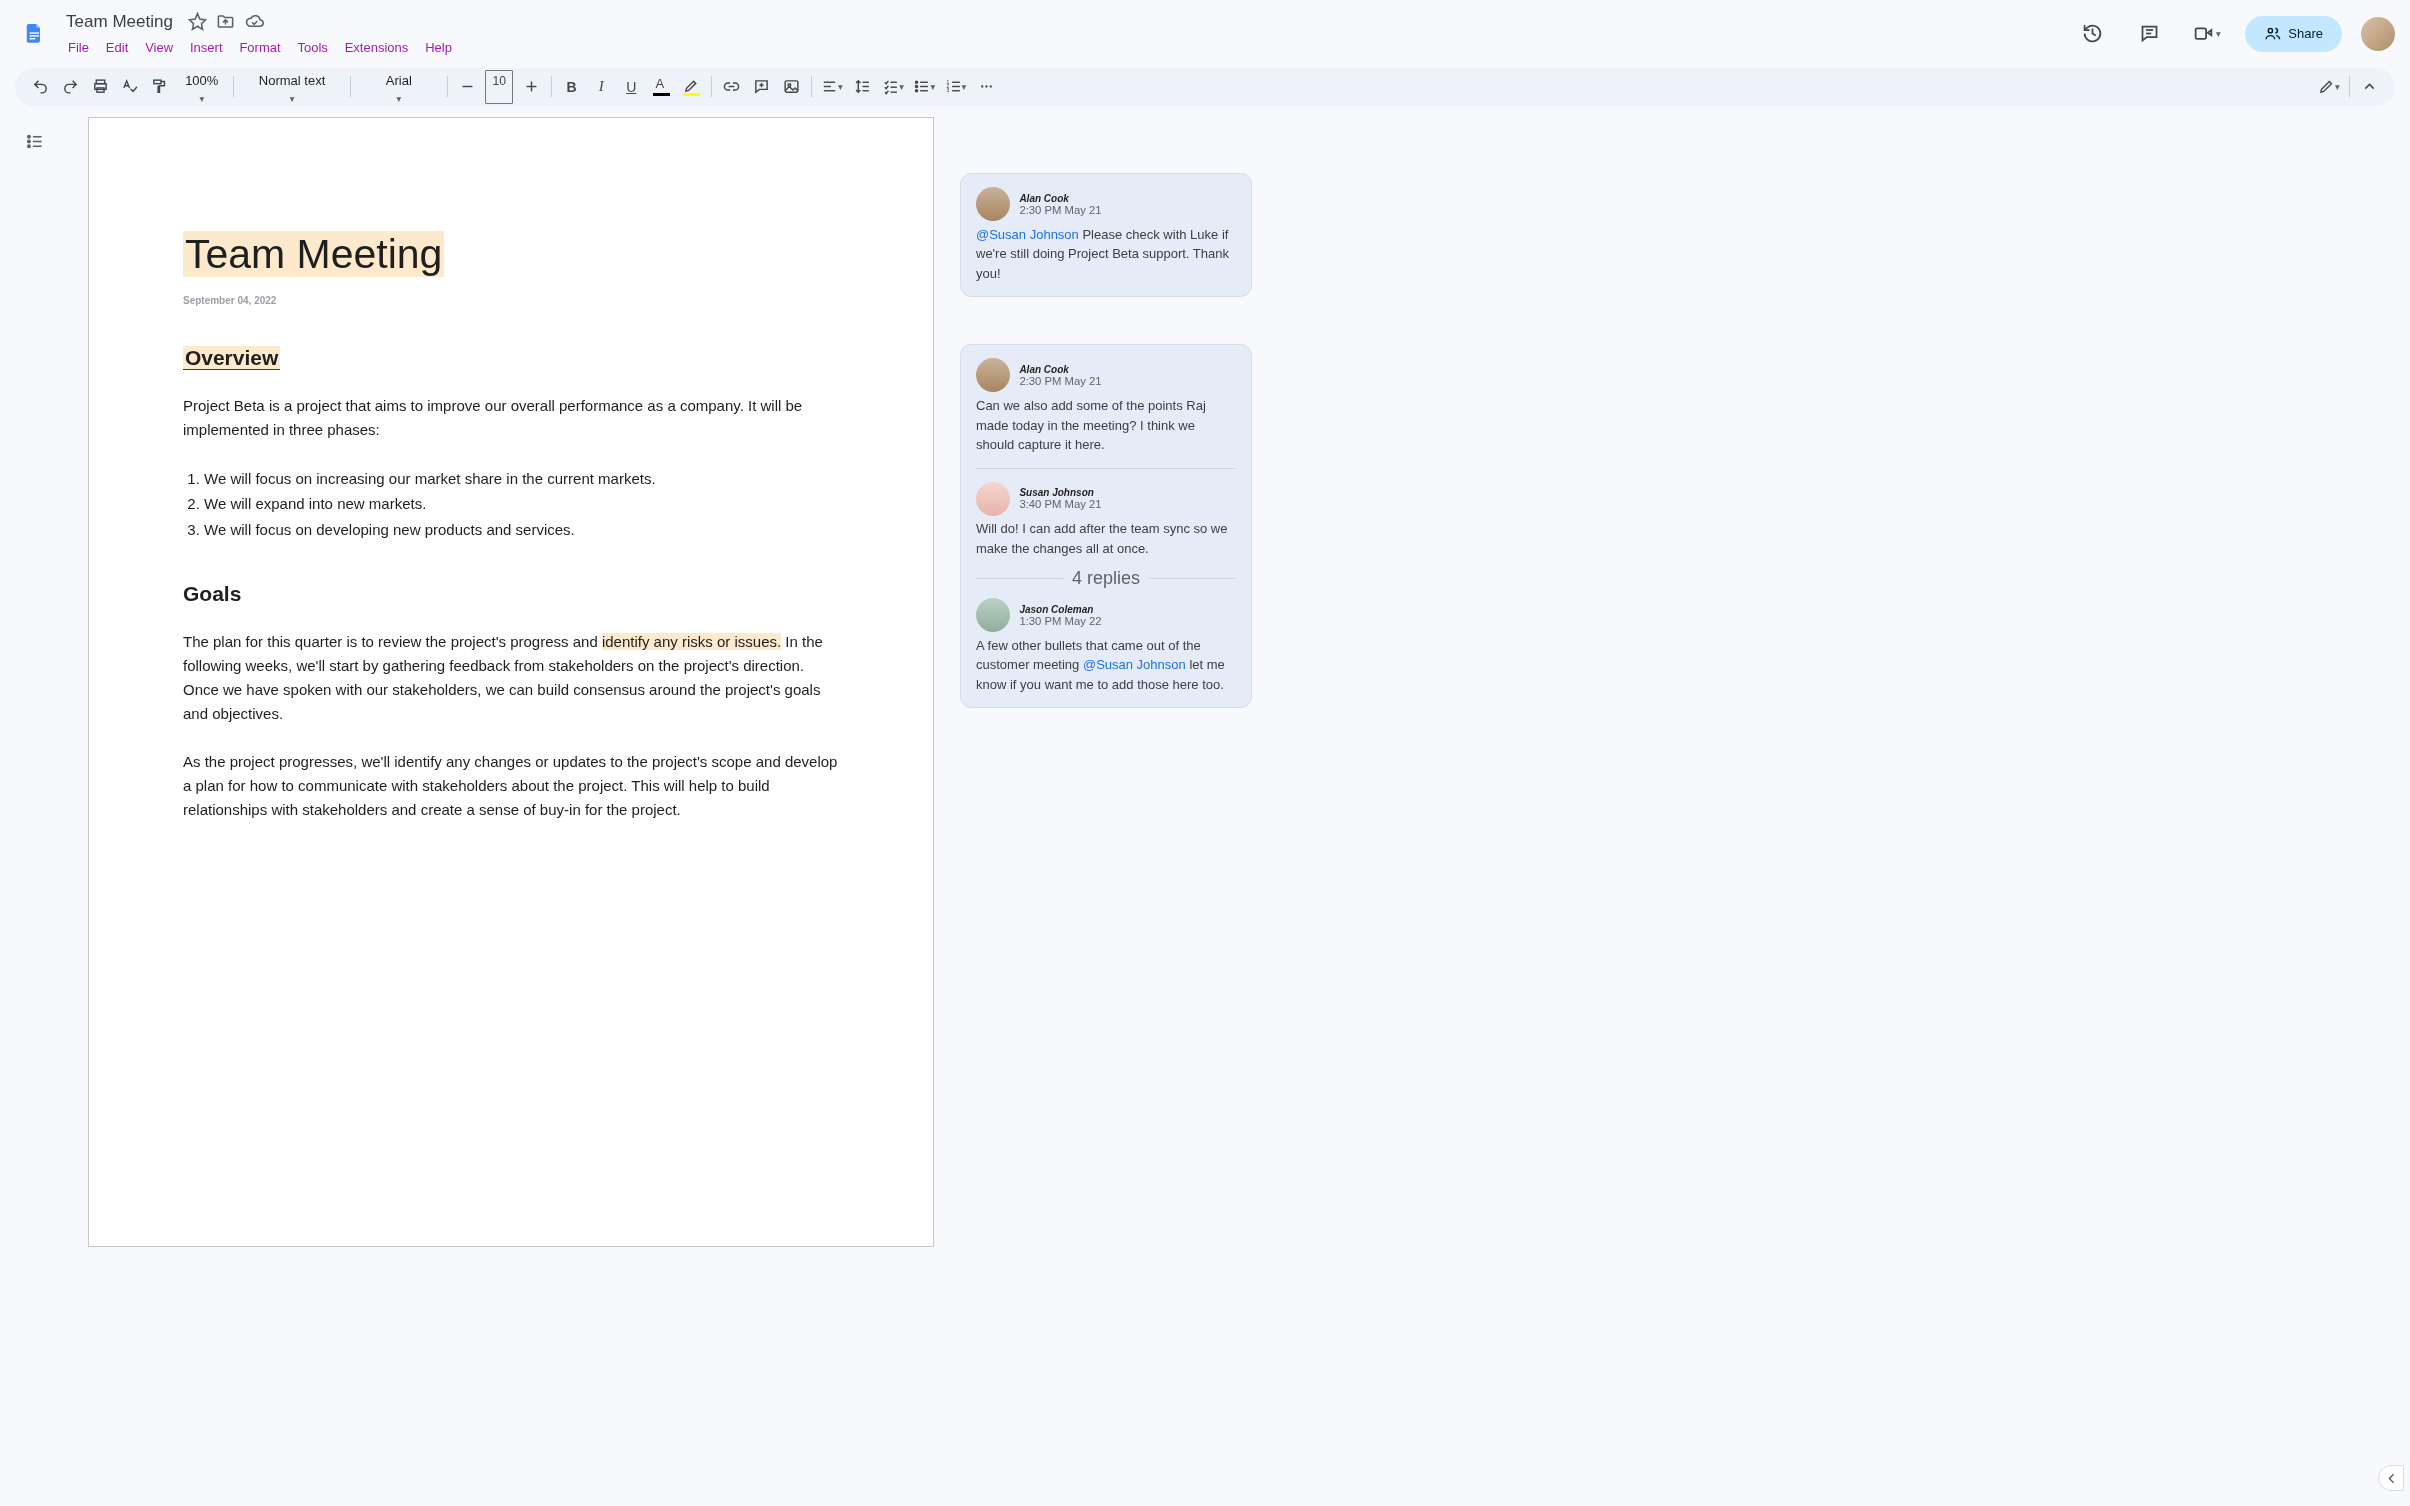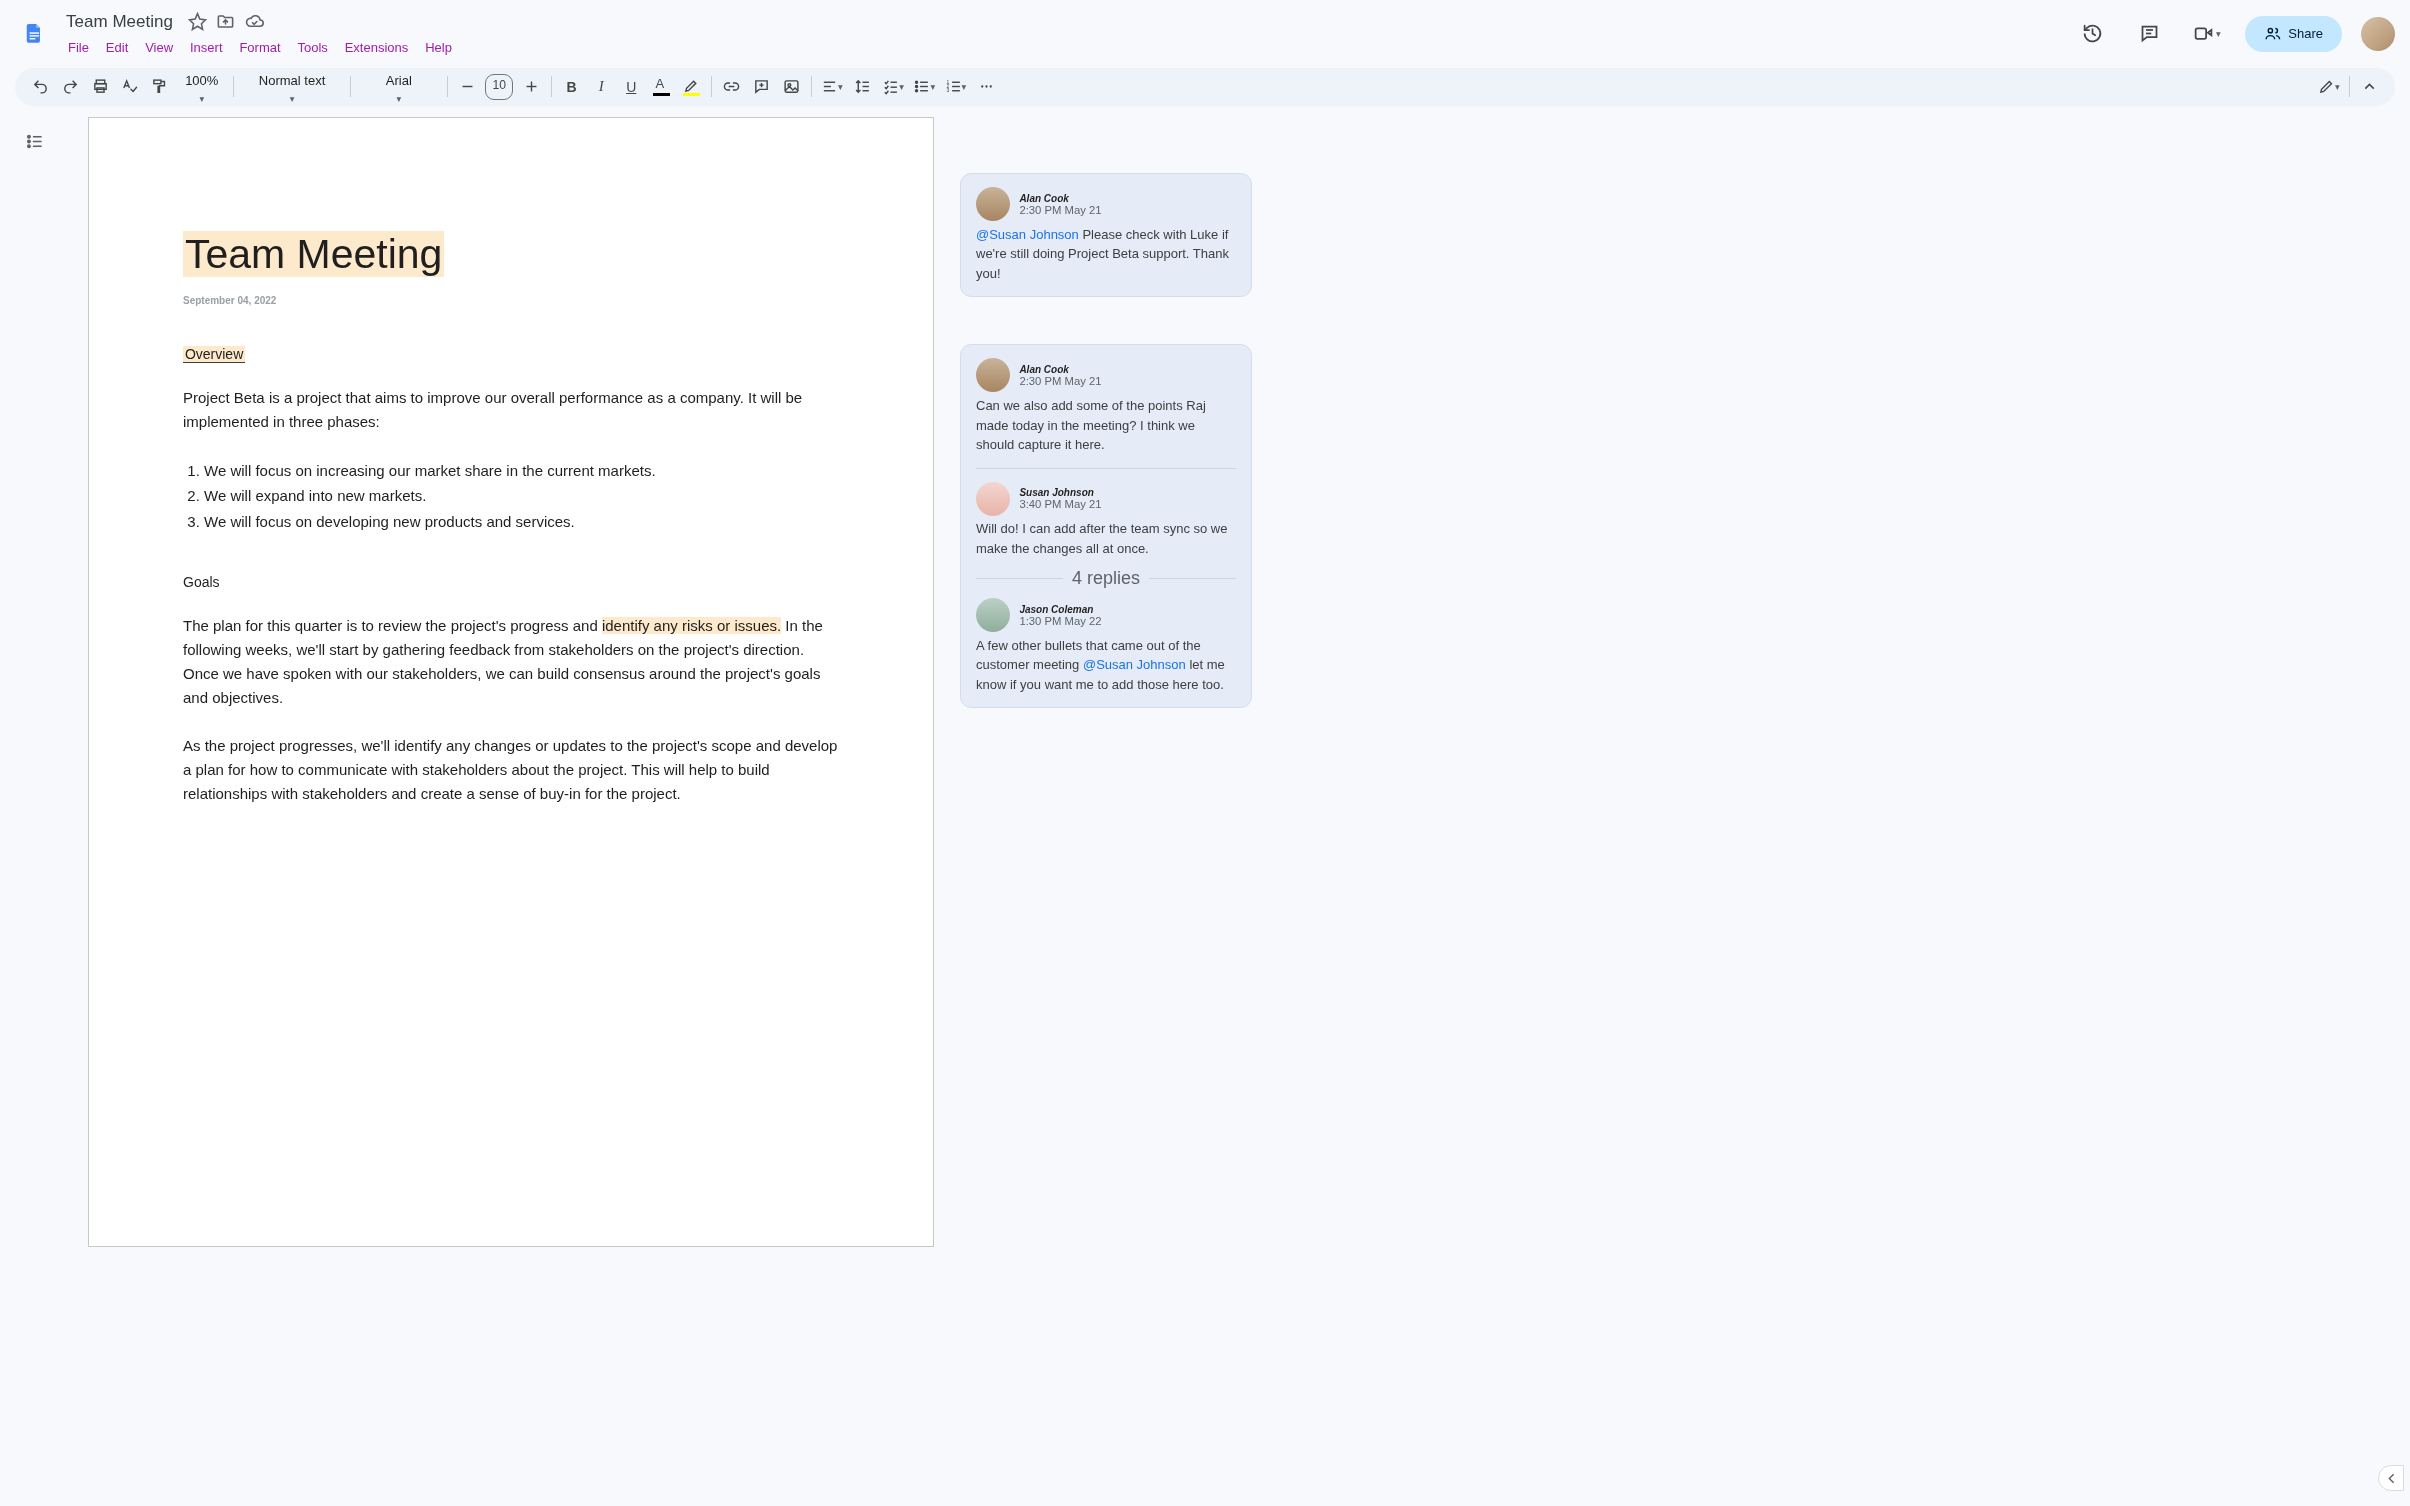--- a/index.html
+++ b/index.html
@@ -116,23 +116,23 @@
     padding: 0 9.4px; height:28px;
     cursor:pointer;
     color:#1f1f1f;
     flex-direction:column;
   }
   .dd-caret { font-size:9.4px; color:#5f6368; }
   .fontsize-box {
     display:flex;align-items:center;gap:3.8px;
   }
   .fontsize-input {
-    width: 28px; height: 26px;
+    width: 28px; height: 34px;
     border:0.9px solid #747775;
-    border-radius:9px;
+    border-radius:1px;
     text-align:center;
     font-size:12.2px;
     line-height:21px;
     background: transparent;
   }
   .toolbar-right {
     margin-left:auto;
     display:flex;align-items:center;gap:1.9px;
   }
   svg.ic { width:17px;height:17px; }
@@ -179,22 +179,22 @@
     padding: 0 1.9px;
   }
   .date-line {
     margin-top: 17px;
     font-size: 10px;
     font-weight: 600;
     color:#9aa0a6;
   }
   .section-h {
     font-family: "Google Sans", Arial, sans-serif;
-    font-weight:400;
-    font-size: 14px;
+    font-weight:700;
+    font-size: 21px;
     margin: 40px 0 9.4px 0;
   }
   .section-h.hl span { background: var(--highlight); padding: 0 1.9px; border-bottom:0.9px solid #3c4043;}
   .body-p {
     font-size: 15px;
     line-height: 1.6;
     margin: 24px 0;
   }
   .num-list {
     font-size:15px; line-height:1.7;

